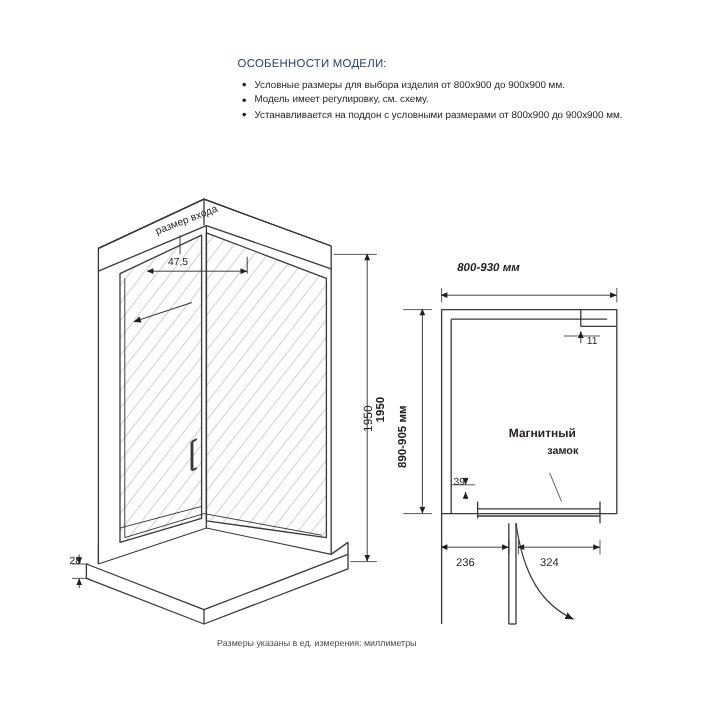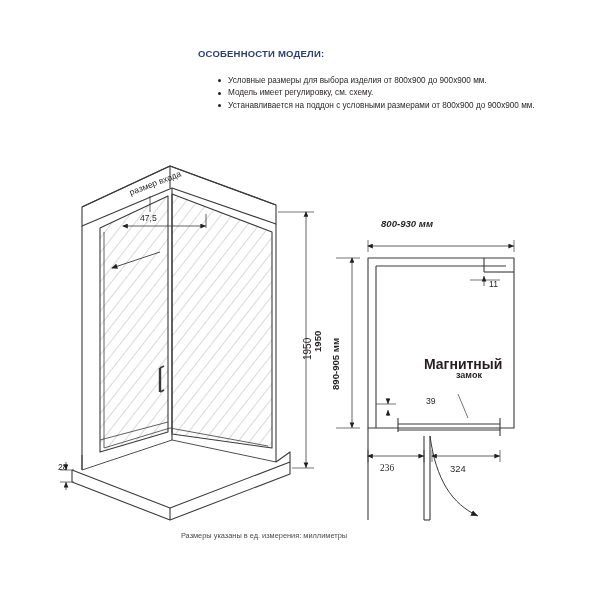--- a/index.html
+++ b/index.html
@@ -22,27 +22,27 @@
 
   
   .features {
     position: absolute;
     left: 198px;
     top: 48px;
     width: 360px;
   }
   .features-title {
     font-size: 9.5px;
-    font-weight: bold;
+    font-weight: normal;
     color: #2c3e70;
     letter-spacing: 0.2px;
     margin: 0 0 6px 0;
   }
   .features ul {
-    margin: 16px;
+    margin: 0;
     padding-left: 14px;
     list-style: none;
   }
   .features li {
     position: relative;
     font-size: 8.2px;
     line-height: 11.4px;
     color: #231f20;
     margin-bottom: 1px;
   }
@@ -218,23 +218,23 @@
   <div class="lbl" style="left:58px; top:462px;">28</div>
 
   <div class="lbl bold" style="left:381px; top:218px; font-size:9.6px;font-style:italic;">800-930 мм</div>
 
   <div class="lbl vert" style="left:330px; top:390px; font-size:9.6px; font-weight:bold;">890-905 мм</div>
 
   <div class="lbl vert" style="left:312px; top:352px; font-size:9.6px; font-weight:bold;">1950</div>
 
   <div class="lbl" style="left:489px; top:279px;">11</div>
 
-  <div class="lbl" style="left:378px; top:396px;margin-left:48px;">39</div>
-
-  <div class="lbl" style="left:380px; top:463px; font-size:9.4px;font-family:Liberation Serif, serif;">236</div>
+  <div class="lbl" style="left:378px; top:396px;">39</div>
+
+  <div class="lbl" style="left:380px; top:463px; font-size:9.4px;">236</div>
 
   <div class="lbl" style="left:450px; top:463px; font-size:9.4px;">324</div>
 
-  <div class="lbl bold" style="left:424px; top:356px; font-size:14px;">Магнитный</div>
+  <div class="lbl bold" style="left:424px; top:356px; font-size:10px;">Магнитный</div>
   <div class="lbl bold" style="left:456px; top:370px; font-size:9px;text-align:center;">замок</div>
 
   <div class="footnote">Размеры указаны в ед. измерения: миллиметры</div>
 </div>
 
 </body></html>

